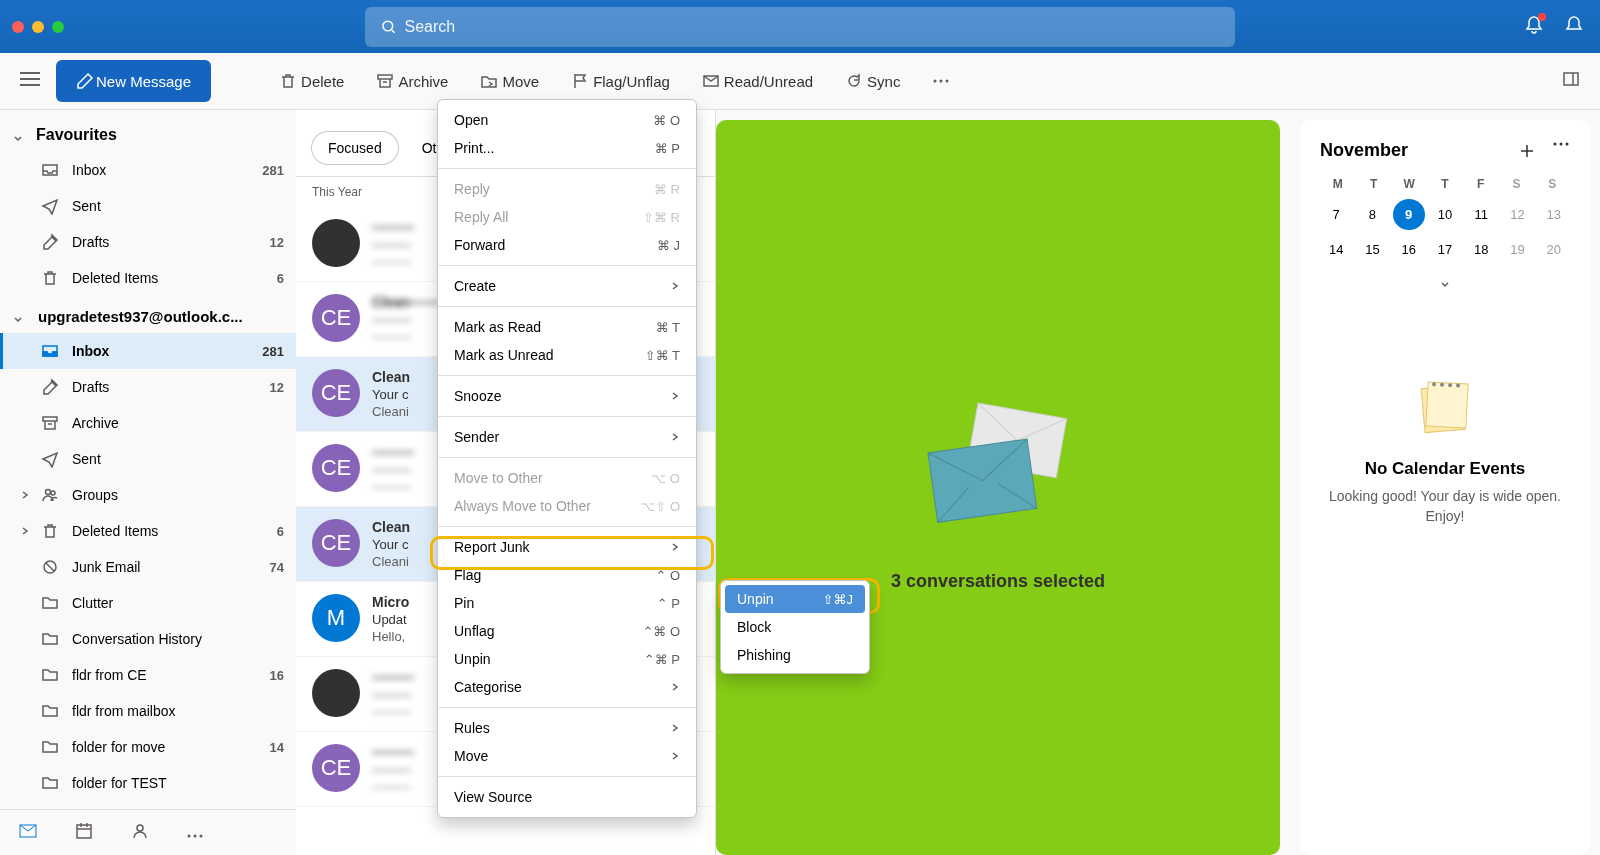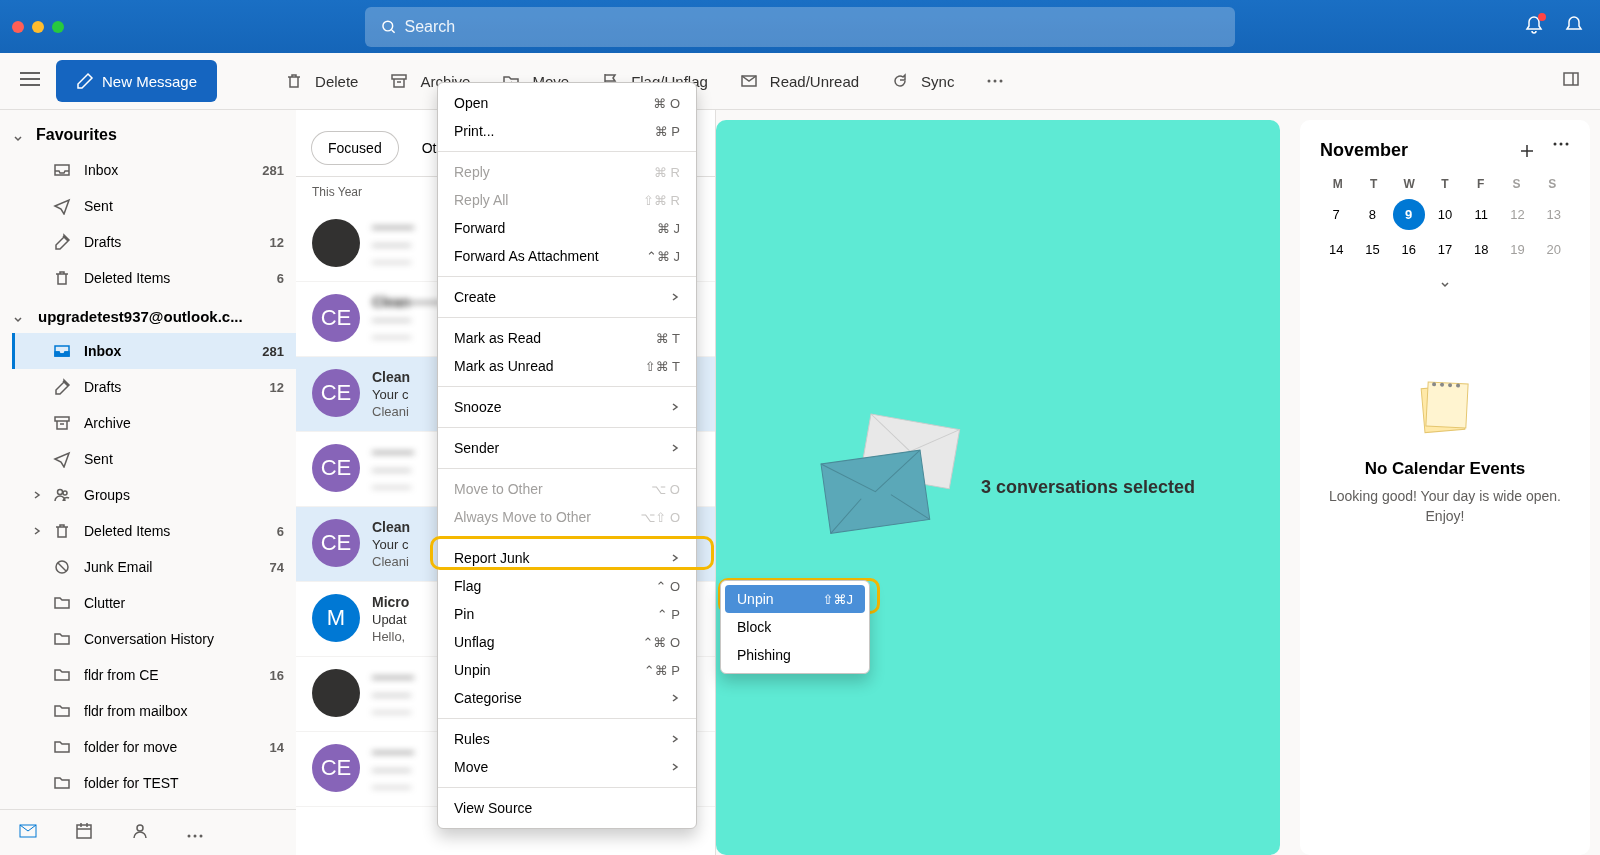--- a/index.html
+++ b/index.html
@@ -17,34 +17,34 @@
 .search-bar input { background: transparent; border: none; color: #fff; font-size: 16px; outline: none; width: 100%; }
 .search-bar input::placeholder { color: rgba(255,255,255,0.9); }
 .titlebar-right { position: absolute; right: 16px; display: flex; gap: 20px; }
 .titlebar-right svg { color: #fff; }
 .bell-badge { position: relative; }
 .bell-badge::after { content: ''; position: absolute; top: -2px; right: -2px; width: 8px; height: 8px; background: #ff4444; border-radius: 50%; }
 
 
 .toolbar { height: 57px; background: #faf9f8; border-bottom: 1px solid #e1dfdd; display: flex; align-items: center; padding: 0 12px; gap: 8px; }
 .hamburger { padding: 8px; cursor: pointer; }
-.new-message-btn { background: #1565c0; color: #fff; border: none; border-radius: 6px; padding: 12px 20px; font-size: 15px; font-weight: 500; display: flex; align-items: center; gap: 8px; cursor: pointer; justify-content: space-between; }
-.toolbar-btn { background: transparent; border: none; padding: 8px 12px; font-size: 15px; color: #323130; display: flex; align-items: center; gap: 12px; cursor: pointer; border-radius: 4px; }
+.new-message-btn { background: #1565c0; color: #fff; border: none; border-radius: 6px; padding: 12px 20px; font-size: 15px; font-weight: 500; display: flex; align-items: center; gap: 2px; cursor: pointer; justify-content: space-between; }
+.toolbar-btn { background: transparent; border: none; padding: 8px 12px; font-size: 15px; color: #323130; display: flex; align-items: center; gap: 4px; cursor: pointer; border-radius: 4px; }
 .toolbar-spacer { flex: 1; }
 .panel-toggle { padding: 8px; cursor: pointer; }
 
 
 .main { display: flex; height: calc(855px - 53px - 57px); }
 
 
 .sidebar { width: 296px; background: #faf9f8; overflow-y: auto; padding-top: 8px; }
 .sidebar-section { margin-bottom: 4px; }
 .sidebar-header { display: flex; align-items: flex-end; padding: 8px 12px; font-weight: 600; font-size: 16px; cursor: pointer; }
 .sidebar-header svg { margin-right: 6px; }
-.sidebar-item { display: flex; align-items: center; padding: 8px 12px 8px 40px; font-size: 14px; cursor: pointer; position: relative; margin-left: 12px; }
+.sidebar-item { display: flex; align-items: center; padding: 8px 12px 8px 40px; font-size: 14px; cursor: pointer; position: relative; }
 .sidebar-item.selected { background: #deecf9; font-weight: 600; }
 .sidebar-item.selected::before { content: ''; position: absolute; left: 0; top: 0; bottom: 0; width: 3px; background: #0078d4; }
 .sidebar-item .icon-wrap { width: 20px; height: 20px; margin-right: 12px; display: flex; align-items: center; justify-content: center; }
 .sidebar-item .item-label { flex: 1; }
 .sidebar-item .item-count { font-size: 13px; color: #605e5c; font-weight: 600; }
 .sidebar-item.selected .item-count { color: #323130; }
 .sidebar-item.has-expand { padding-left: 20px; }
 .sidebar-item.has-expand .expand-chev { width: 16px; margin-right: 4px; }
 .account-header { font-size: 15px; overflow: hidden; text-overflow: ellipsis; white-space: nowrap; }
 
@@ -96,21 +96,21 @@
 .menu-separator { height: 1px; background: #e1dfdd; margin: 6px 0; }
 .menu-item.highlighted { position: relative; }
 .highlight-ring { position: absolute; border: 3px solid #f5b800; border-radius: 10px; pointer-events: none; z-index: 1001; }
 .submenu { position: absolute; background: #fff; border: 1px solid #c8c6c4; border-radius: 6px; box-shadow: 0 8px 16px rgba(0,0,0,0.2); padding: 4px; min-width: 150px; font-size: 14px; z-index: 1002; }
 .submenu-item { display: flex; align-items: center; justify-content: space-between; padding: 6px 12px; cursor: pointer; border-radius: 4px; }
 .submenu-item.active { background: #4a8fd8; color: #fff; }
 .submenu-item .shortcut { font-size: 13px; }
 
 
 .message-container { margin: 10px 0 0 0; background: #fff; border-radius: 10px 0 0 0; height: 100%; }
-.reading-container { margin: 10px 10px 0 0; background: #5eead4; border-radius: 10px; height: calc(100% - 10px); display: flex; flex-direction: row; align-items: center; justify-content: center; }
+.reading-container { margin: 10px 10px 0 0; background: #84cc16; border-radius: 10px; height: calc(100% - 10px); display: flex; flex-direction: column; align-items: center; justify-content: center; }
 .calendar-container { margin: 10px 10px 0 0; background: #fff; border-radius: 10px; height: calc(100% - 10px); padding: 20px; }
 .main { background: #faf9f8; }
 </style>
 </head>
 <body>
 
 <div class="titlebar">
   <div class="traffic-lights">
     <div class="traffic-light tl-red"></div>
     <div class="traffic-light tl-yellow"></div>
@@ -573,45 +573,41 @@
             </g>
           </svg>
         </div>
         <div class="no-events-title">No Calendar Events</div>
         <div class="no-events-text">Looking good! Your day is wide open. Enjoy!</div>
       </div>
     </div>
   </div>
 </div>
 
-<div class="context-menu" id="ctx-menu" style="left:437px; top:82px;">
+<div class="context-menu" id="ctx-menu" style="left:437px; top:99px;">
     <div class="menu-item">
       <span>Open</span>
       <span class="shortcut">⌘ O</span>
     </div>
     <div class="menu-item">
       <span>Print...</span>
       <span class="shortcut">⌘ P</span>
     </div>
     <div class="menu-separator"></div>
     <div class="menu-item disabled">
       <span>Reply</span>
       <span class="shortcut">⌘ R</span>
     </div>
     <div class="menu-item disabled">
       <span>Reply All</span>
       <span class="shortcut">⇧⌘ R</span>
     </div>
     <div class="menu-item">
       <span>Forward</span>
       <span class="shortcut">⌘ J</span>
-    </div>
-    <div class="menu-item">
-      <span>Forward As Attachment</span>
-      <span class="shortcut">⌃⌘ J</span>
     </div>
     <div class="menu-separator"></div>
     <div class="menu-item">
       <span>Create</span>
       <span class="chevron"><svg width="10" height="10" viewBox="0 0 10 10" fill="none" stroke="currentColor" stroke-width="1.5">
           <path d="M3 2l4 3-4 3"></path>
         </svg></span>
     </div>
     <div class="menu-separator"></div>
     <div class="menu-item">

